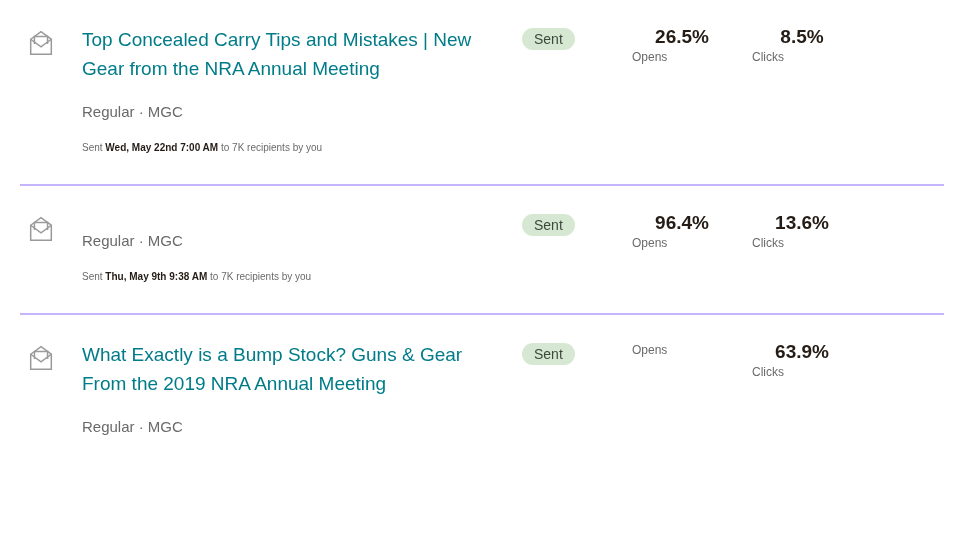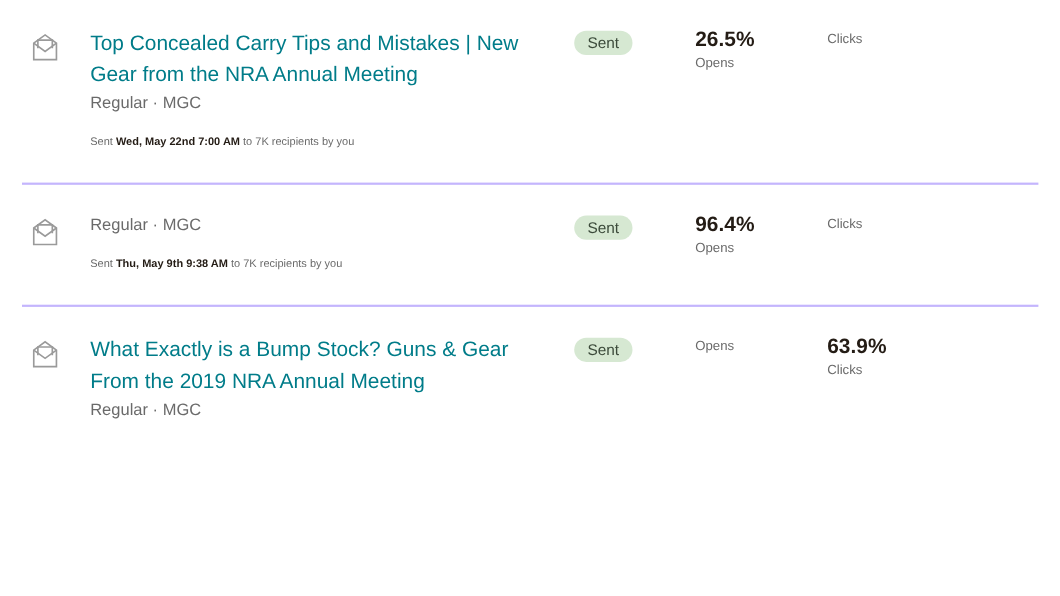--- a/index.html
+++ b/index.html
@@ -41,21 +41,21 @@
     color: #007c89;
     font-size: 19px;
     line-height: 1.5;
     text-decoration: none;
     display: inline;
     cursor: pointer;
   }
   .subline {
     color: #6a6a6a;
     font-size: 15px;
-    margin-top: 2px;
+    margin-top: 20px;
   }
   .sent-line {
     color: #6a6a6a;
     font-size: 10px;
     margin-top: 20px;
     line-height: 1.6;
   }
   .sent-line .strong { color: #241c15; font-weight: 600; }
   .status-cell {
     flex-shrink: 0;
@@ -73,20 +73,21 @@
   .stat-cell {
     flex-shrink: 0;
     width: 100px;
     text-align: left;
     padding-top: 0;
   }
   .stat-value {
     font-size: 19px;
     font-weight: 600;
     color: #241c15;
+    text-align: center;
   }
   .stat-label {
     font-size: 12px;
     color: #6a6a6a;
     margin-top: 2px;
   }
 </style>
 </head>
 <body>
 
@@ -108,20 +109,21 @@
       </div>
     </div>
     <div class="status-cell">
       <span class="badge">Sent</span>
     </div>
     <div class="stat-cell">
       <div class="stat-value">26.5%</div>
       <div class="stat-label">Opens</div>
     </div>
     <div class="stat-cell">
+      <div class="stat-value">8.5%</div>
       <div class="stat-label">Clicks</div>
     </div>
   </div>
 
   <div class="campaign-row">
     <div class="icon-cell">
       <svg class="mail-icon" viewBox="0 0 32 32">
         <path d="M5 12 L16 4 L27 12 L27 28 L5 28 Z"></path>
         <path d="M5 12 L16 20 L27 12"></path>
         <path d="M9 17 L9 9 L23 9 L23 17"></path>
@@ -134,20 +136,21 @@
       </div>
     </div>
     <div class="status-cell">
       <span class="badge">Sent</span>
     </div>
     <div class="stat-cell">
       <div class="stat-value">96.4%</div>
       <div class="stat-label">Opens</div>
     </div>
     <div class="stat-cell">
+      <div class="stat-value">13.6%</div>
       <div class="stat-label">Clicks</div>
     </div>
   </div>
 
   <div class="campaign-row" style="border-bottom:none;">
     <div class="icon-cell">
       <svg class="mail-icon" viewBox="0 0 32 32">
         <path d="M5 12 L16 4 L27 12 L27 28 L5 28 Z"></path>
         <path d="M5 12 L16 20 L27 12"></path>
         <path d="M9 17 L9 9 L23 9 L23 17"></path>

